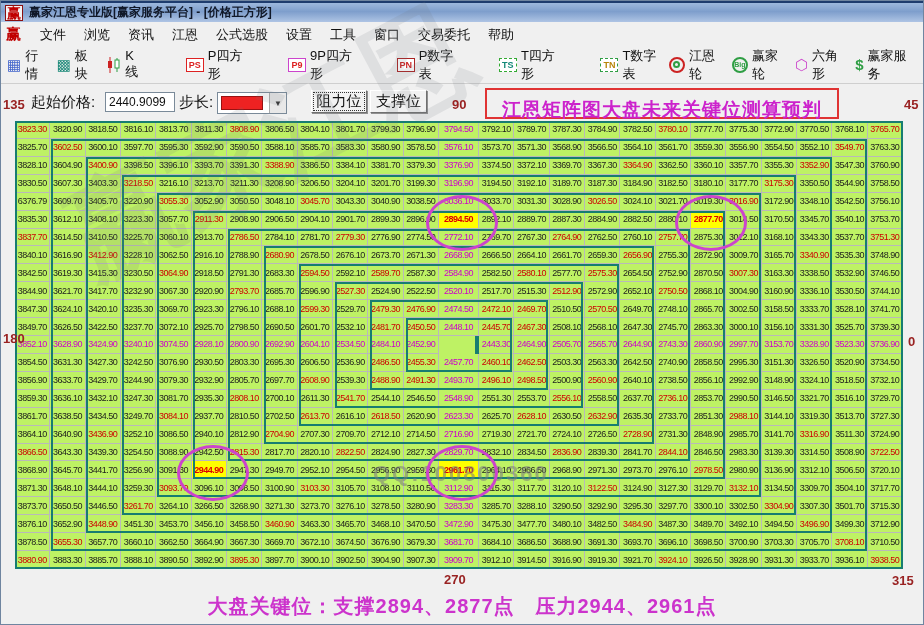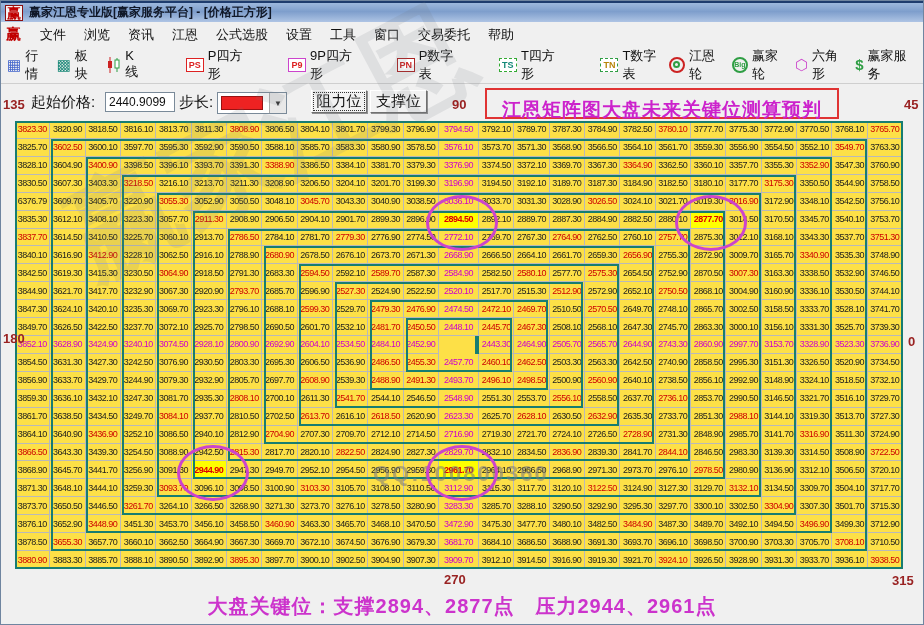--- a/index.html
+++ b/index.html
@@ -39,21 +39,21 @@
   .dd-btn{margin-left:auto;width:16px;background:#e8e8e8;border-left:1px solid #aaa;
     font-size:8px;color:#333;display:flex;align-items:center;justify-content:center;}
   .pushbtn{position:absolute;top:6px;height:23px;background:#f2f2f2;border:1px solid #707070;
     border-top-color:#fff;border-left-color:#fff;box-shadow:1px 1px 0 #909090;
     font-size:15px;color:#111;display:flex;align-items:center;justify-content:center;box-sizing:border-box;}
   .focusrect{outline:1px dotted #333;outline-offset:-3px;}
   .banner{position:absolute;left:484px;top:87px;width:354px;height:31px;border:2px solid #e03333;
     display:flex;align-items:center;justify-content:center;z-index:40;box-sizing:border-box;}
   .banner span{font-size:19px;font-weight:bold;color:#cc22cc;letter-spacing:1px;margin-top:12px;}
   
-  .matrix{position:absolute;left:14px;top:120px;width:888px;height:448px;background:#fde047;
+  .matrix{position:absolute;left:14px;top:120px;width:888px;height:448px;background:#bef264;
     display:grid;grid-template-columns:repeat(25,1fr);grid-template-rows:repeat(25,1fr);z-index:5;}
   .cell{border-right:1px solid #b9b9b9;border-bottom:1px solid #b9b9b9;box-sizing:border-box;
     font-size:9px;letter-spacing:-0.5px;color:#1c1c1c;display:flex;align-items:center;
     justify-content:center;overflow:hidden;white-space:nowrap;}
   .cell.ang{color:#cc0000;}
   .cell.axis{color:#cc00cc;}
   .cell.hl{background:#ffff00;color:#dd0000;font-weight:bold;}
   .cell.center{background:#ee2222;color:#7a0000;font-weight:bold;border:2px solid #177d71;margin-left:36px;}
   .ring{position:absolute;border:2px solid #177d71;box-sizing:border-box;pointer-events:none;z-index:10;}
   .hl-circle{position:absolute;width:66px;height:50px;border:3px solid #cc44cc;border-radius:50%;

